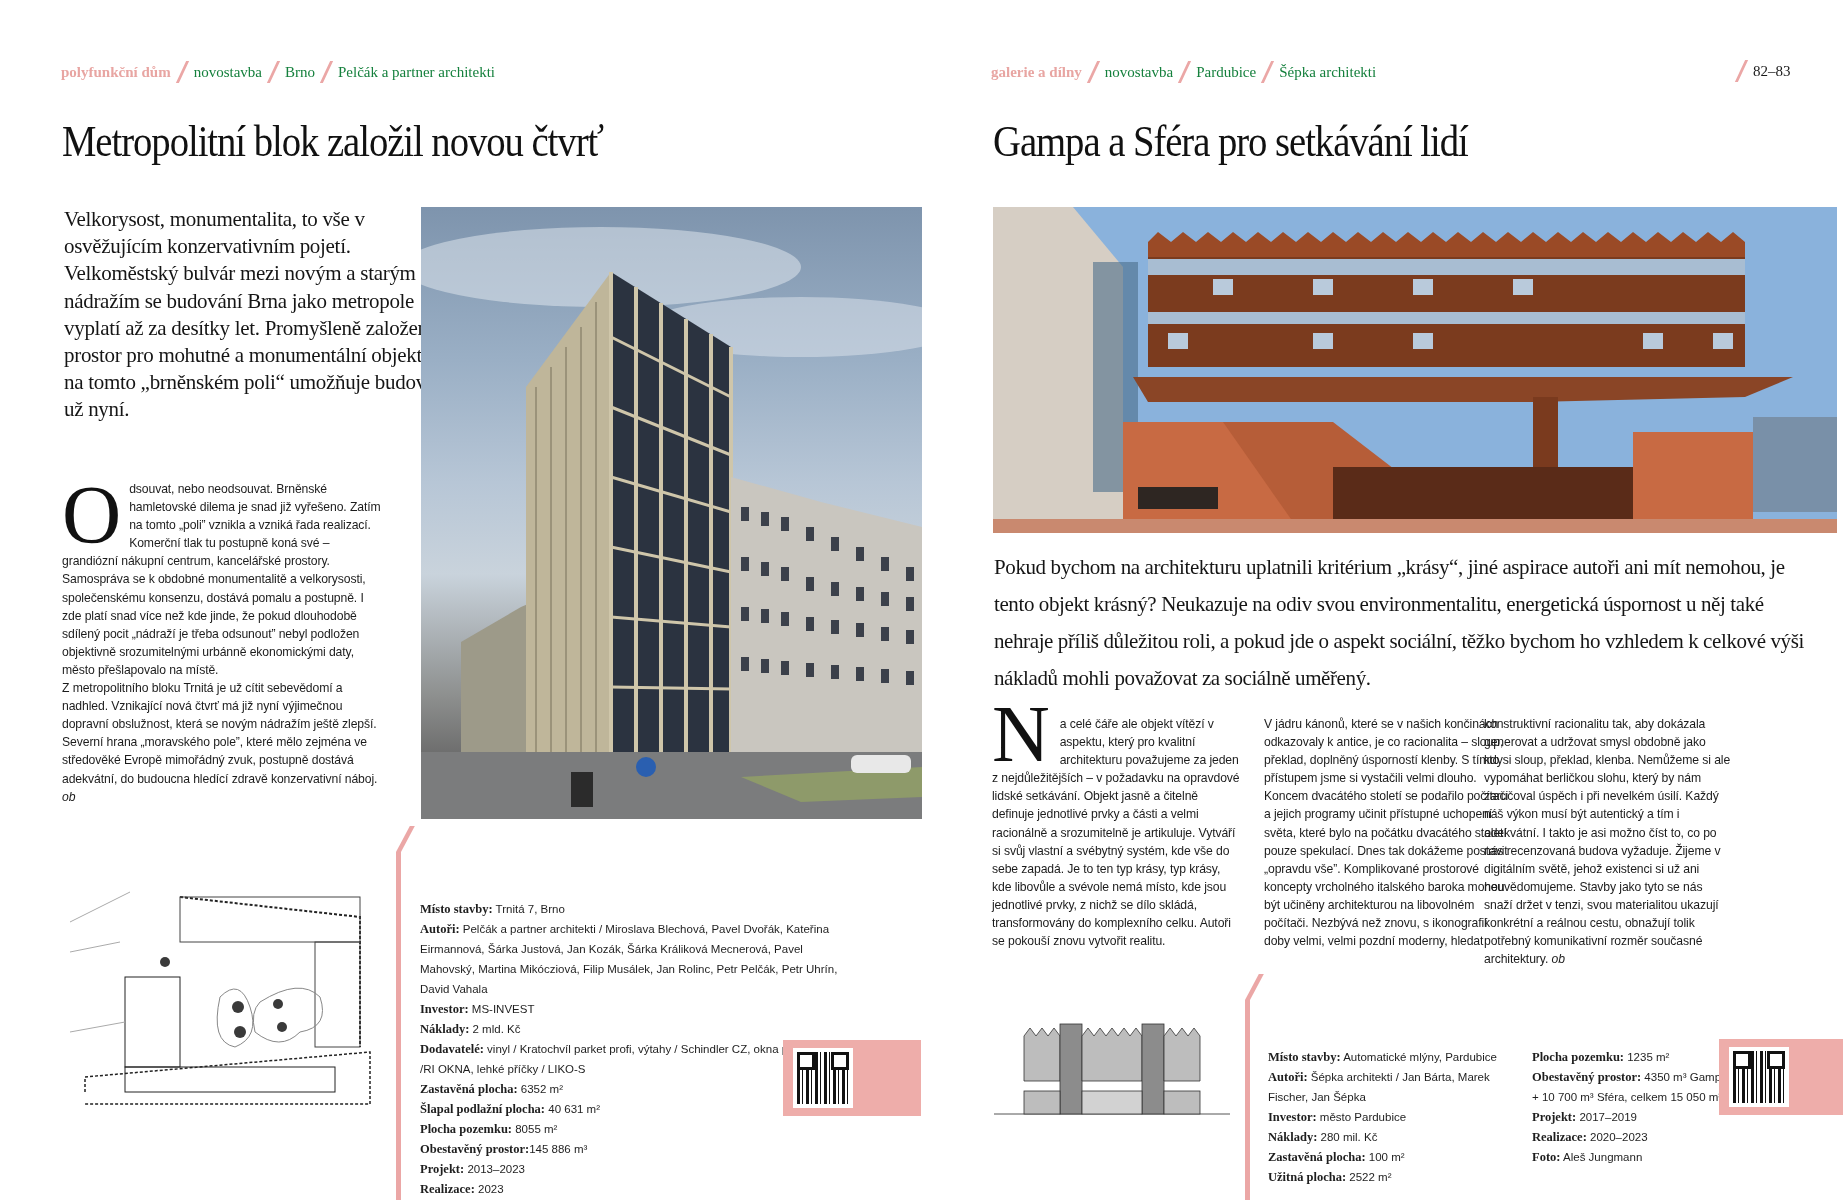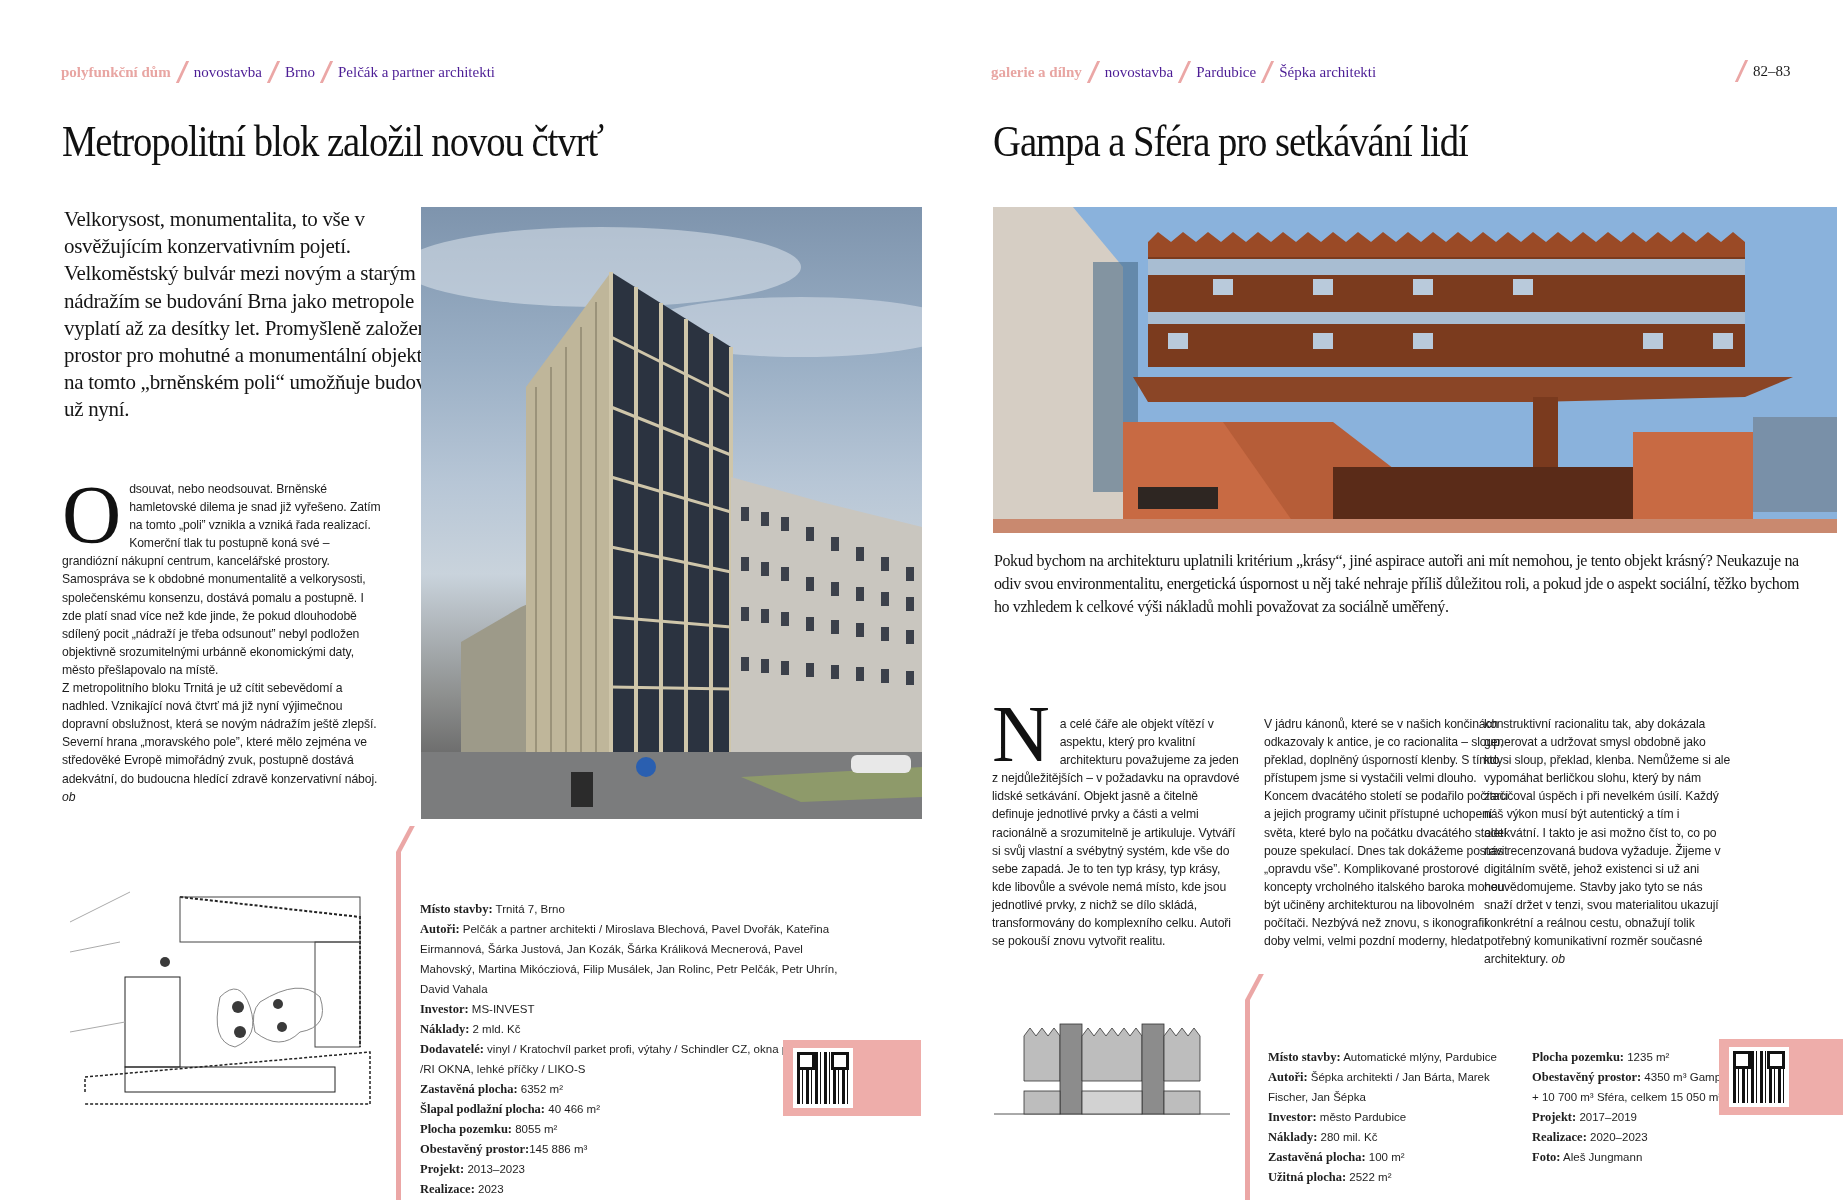--- a/index.html
+++ b/index.html
@@ -2,36 +2,36 @@
 <html><head>
 <meta charset="utf-8">
 <style>
   * { box-sizing: border-box; margin: 0; padding: 0; }
   html, body { width: 1843px; height: 1200px; background: #ffffff; overflow: hidden; }
   body { position: relative; font-family: "Liberation Sans", sans-serif; color: #1a1a1a; }
 
   .crumbs { position: absolute; top: 60px; height: 24px; display: flex; align-items: center;
             font-family: "Liberation Serif", serif; font-size: 15px; white-space: nowrap; }
   .crumbs .cat { color: #e8a5a2; font-weight: bold; }
-  .crumbs .item { color: #4c1d95; }
+  .crumbs .item { color: #15803d; }
   .slash { display: inline-block; width: 3px; height: 22px; background: #eba7a6; transform: skewX(-25deg);
            margin: 0 10px; }
   .crumbs-left { left: 61px; }
   .crumbs-right { left: 991px; }
   .pagenum { position: absolute; top: 60px; left: 1730px; display: flex; align-items: center;
              font-family: "Liberation Serif", serif; font-size: 15px; }
 
   .headline { position: absolute; font-family: "Liberation Serif", serif; font-size: 44px; font-weight: normal;
               letter-spacing: -1.2px; color: #111; transform: scaleX(0.88); transform-origin: left top; white-space: nowrap; }
   .headline-left { left: 62px; top: 116px; }
   .headline-right { left: 993px; top: 116px; }
 
   .lead { position: absolute; font-family: "Liberation Serif", serif; color: #151515; }
   .lead-left { left: 64px; top: 206px; width: 380px; font-size: 21px; line-height: 27.2px; letter-spacing: -0.3px; }
-  .lead-right { left: 994px; top: 549px; width: 820px; font-size: 16px; line-height: 23px; letter-spacing: -0.4px; }
+  .lead-right { left: 994px; top: 549px; width: 820px; font-size: 21px; line-height: 37px; letter-spacing: -0.4px; }
 
   .body { position: absolute; font-size: 12.2px; line-height: 18.1px; color: #1c1c1c; letter-spacing: -0.1px; }
   .body p { text-align: left; }
   .dropcap { float: left; font-family: "Liberation Serif", serif; font-size: 82px; line-height: 62px; margin: 4px 8px 0 0;
              color: #111; }
   .dropcap-n { font-size: 80px; line-height: 64px; margin: 2px 10px 0 0; }
   .sig { font-style: italic; }
   .body-left { left: 62px; top: 480px; width: 320px; }
   .body-r1 { left: 992px; top: 700px; width: 250px; }
   .body-r2 { left: 1264px; top: 715px; width: 250px; }
@@ -199,21 +199,21 @@
   </svg>
 </div>
 
 <div class="spec spec-left">
   <div><b>Místo stavby:</b> <span>Trnitá 7, Brno</span></div>
   <div><b>Autoři:</b> <span>Pelčák a partner architekti / Miroslava Blechová, Pavel Dvořák, Kateřina Eirmannová, Šárka Justová, Jan Kozák, Šárka Králiková Mecnerová, Pavel Mahovský, Martina Mikócziová, Filip Musálek, Jan Rolinc, Petr Pelčák, Petr Uhrín, David Vahala</span></div>
   <div><b>Investor:</b> <span>MS-INVEST</span></div>
   <div><b>Náklady:</b> <span>2 mld. Kč</span></div>
   <div><b>Dodavatelé:</b> <span>vinyl / Kratochvíl parket profi, výtahy / Schindler CZ, okna plast + hliník /RI OKNA, lehké příčky / LIKO-S</span></div>
   <div><b>Zastavěná plocha:</b> <span>6352 m²</span></div>
-  <div><b>Šlapal podlažní plocha:</b> <span>40 466 m²</span></div>
+  <div><b>Šlapal podlažní plocha:</b> <span>40 631 m²</span></div>
   <div><b>Plocha pozemku:</b> <span>8055 m²</span></div>
   <div><b>Obestavěný prostor:</b><span>145 886 m³</span></div>
   <div><b>Projekt:</b> <span>2013–2023</span></div>
   <div><b>Realizace:</b> <span>2023</span></div>
   <div><b>Foto:</b> <span>Filip Šlapal</span></div>
 </div>
 
 <div class="qr-panel qr-left">
   <div class="qr">
       <div class="qr-grid"></div>

